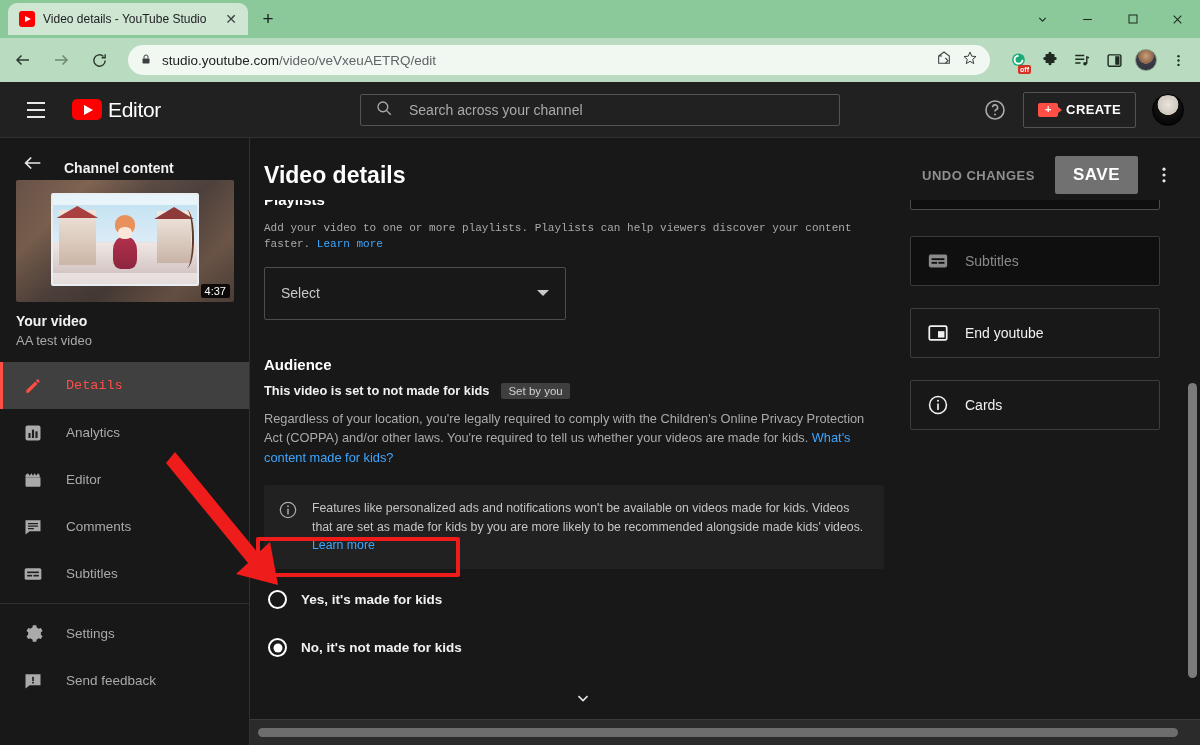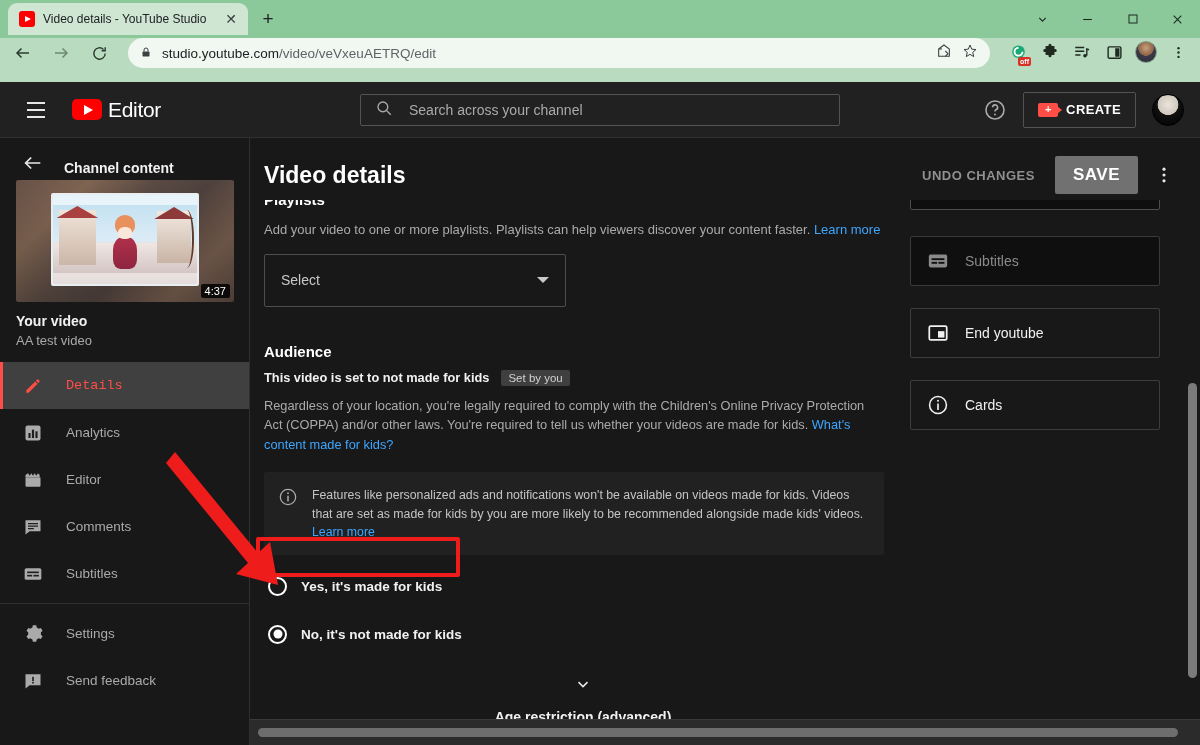--- a/index.html
+++ b/index.html
@@ -51,21 +51,21 @@
     display: flex; align-items: center;
   }
   .wc {
     width: 45px; height: 38px;
     display: flex; align-items: center; justify-content: center;
     color: #1c2b1f;
   }
 
   .toolbar {
     height: 44px; background: #b9dcc0;
-    display: flex; align-items: flex-start; padding: 0 8px; gap: 8px;
+    display: flex; align-items: center; padding: 0 8px; gap: 8px;
   }
   .navbtn {
     width: 30px; height: 30px; flex: none;
     display: flex; align-items: center; justify-content: center;
     color: #2c3a2f;
   }
   .navbtn.fwd { color: #6e8871; }
   .omnibox {
     flex: 1; height: 30px; background: #f1f8f2; border-radius: 15px;
     display: flex; align-items: center; padding: 0 12px; gap: 10px;
@@ -238,21 +238,21 @@
   }
   .kebab { width: 24px; height: 24px; color: #e8e8e8; display: flex; align-items: center; justify-content: center; }
 
   .scroll-area { display: flex; position: absolute; left: 0; right: 0; top: 62px; bottom: 26px; }
 
   .col-left { width: 660px; padding: 0 14px 0 14px; flex: none; position: relative; }
 
   .clip-top { height: 12px; overflow: hidden; }
   .cut-head { font-size: 15px; color: #fff; font-weight: bold; margin-top: -9px; }
 
-  .sect-desc { font-size: 13px; color: #aaa; line-height: 1.45; margin-top: 9px; }
+  .sect-desc { font-size: 11px; color: #aaa; line-height: 1.45; margin-top: 9px; font-family: Liberation Mono, monospace; }
   .lnk { color: #3ea6ff; }
 
   .select-box {
     width: 302px; height: 53px; border: 1px solid #4d4d4d; border-radius: 2px;
     display: flex; align-items: center; padding: 0 16px; margin-top: 14px;
   }
   .select-box .val { font-size: 14px; color: #c9c9c9; }
   .caret { margin-left: auto; width: 0; height: 0;
     border-left: 6px solid transparent; border-right: 6px solid transparent;
     border-top: 6px solid #c9c9c9; }

